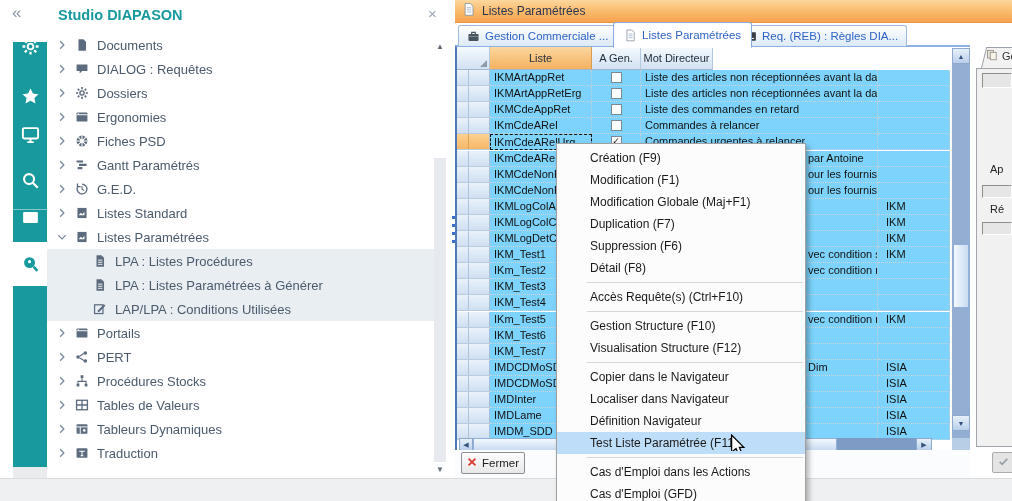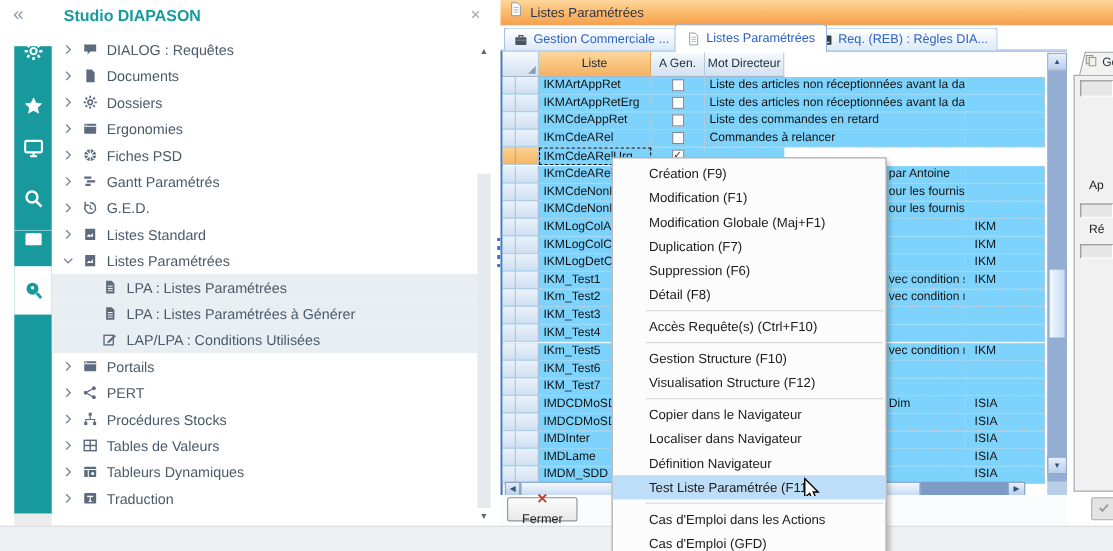--- a/index.html
+++ b/index.html
@@ -81,21 +81,21 @@
     border:1px solid #8FB0DA;box-sizing:border-box;cursor:pointer;}
   .hsb{position:absolute;left:2px;top:391px;height:13px;background:#7E9BC6;}
   .hsb-thumb{position:absolute;top:0;height:13px;background:linear-gradient(#F3F8FE,#C9DCF2);
     border:1px solid #8FB0DA;box-sizing:border-box;cursor:pointer;}
   .sb-corner{position:absolute;background:#B8CDE6;}
 
   
   .foot{left:455px;top:450px;width:515px;height:28px;background:#FBFCFD;}
   .btn-fermer{left:461px;top:452px;width:64px;height:22px;display:flex;align-items:center;justify-content:center;gap:5px;
     background:linear-gradient(#FDFDFD,#E8E8E8);border:1px solid #8A8F94;border-radius:2px;
-    font-size:11.5px;color:#222;cursor:pointer;box-sizing:border-box;flex-direction:column;}
+    font-size:11.5px;color:#222;cursor:pointer;box-sizing:border-box;}
   .btn-fermer svg{width:10px;height:10px;}
   .bottom-strip{left:0;top:478px;width:1012px;height:23px;background:#EEF0F1;border-top:1px solid #D9DCDE;box-sizing:border-box;}
 
   
   .rp-tab{left:981px;top:47px;width:40px;height:21px;background:#F2F2F2;border:1px solid #9CA3AA;border-bottom:none;
     transform:skewX(-14deg);transform-origin:bottom left;box-sizing:border-box;}
   .rp-tab-in{position:absolute;left:986px;top:49px;display:flex;align-items:center;gap:4px;font-size:11px;color:#333;}
   .rp-tab-in svg{width:12px;height:12px;}
   .rp-box{left:976px;top:68px;width:40px;height:379px;background:#F1F1F1;border:1px solid #A0A6AC;box-sizing:border-box;}
   .rp-input{position:absolute;background:#E6E6E6;border:1px solid;border-color:#8E8E8E #fff #fff #8E8E8E;box-sizing:border-box;}
@@ -166,32 +166,32 @@
       <div class="rail-sep" style="top: 201px;"></div>
     </div>
   <div class="abs rail-foot"></div>
 
   <div class="abs tree" id="tree">
       <div class="tree-row">
         <svg viewBox="0 0 16 16" class="tree-chev">
           <path d="M5.5 3l5 5-5 5" fill="none" stroke="currentColor" stroke-width="1.7"></path>
         </svg>
         <svg viewBox="0 0 16 16" class="tree-ico">
+          <path d="M4 1.4h5.6L12.6 4.4v10.2H4z" fill="currentColor"></path>
+        </svg>
+        <span>Documents</span>
+      </div>
+      <div class="tree-row">
+        <svg viewBox="0 0 16 16" class="tree-chev">
+          <path d="M5.5 3l5 5-5 5" fill="none" stroke="currentColor" stroke-width="1.7"></path>
+        </svg>
+        <svg viewBox="0 0 16 16" class="tree-ico">
           <path d="M1.8 2.8h12.4v7.4H8.2l-2.9 2.9v-2.9H1.8z" fill="currentColor"></path>
         </svg>
         <span>DIALOG : Requêtes</span>
-      </div>
-      <div class="tree-row">
-        <svg viewBox="0 0 16 16" class="tree-chev">
-          <path d="M5.5 3l5 5-5 5" fill="none" stroke="currentColor" stroke-width="1.7"></path>
-        </svg>
-        <svg viewBox="0 0 16 16" class="tree-ico">
-          <path d="M4 1.4h5.6L12.6 4.4v10.2H4z" fill="currentColor"></path>
-        </svg>
-        <span>Documents</span>
       </div>
       <div class="tree-row">
         <svg viewBox="0 0 16 16" class="tree-chev">
           <path d="M5.5 3l5 5-5 5" fill="none" stroke="currentColor" stroke-width="1.7"></path>
         </svg>
         <svg viewBox="0 0 16 16" class="tree-ico">
           <circle cx="8" cy="8" r="2.4" fill="none" stroke="currentColor" stroke-width="1.6"></circle>
           <g stroke="currentColor" stroke-width="1.9">
             <path d="M8 1.2v2.4M8 12.4v2.4M1.2 8h2.4M12.4 8h2.4M3.2 3.2l1.7 1.7M11.1 11.1l1.7 1.7M12.8 3.2l-1.7 1.7M4.9 11.1l-1.7 1.7"></path>
           </g>
@@ -259,21 +259,21 @@
           <path d="M4.6 10l2.2-2.3 1.6 1.6 2.4-2.7v3.9H4.6z" fill="#fff"></path>
         </svg>
         <span>Listes Paramétrées</span>
       </div>
       <div class="tree-row group">
         <span class="tree-ind"></span>
         <svg viewBox="0 0 16 16" class="tree-ico">
           <path d="M4 1.4h5.6L12.6 4.4v10.2H4z" fill="currentColor"></path>
           <path d="M5.8 7h5M5.8 9.4h5M5.8 11.8h5" stroke="#fff" stroke-width="1"></path>
         </svg>
-        <span>LPA : Listes Paramétrées</span>
+        <span>LPA : Listes Procédures</span>
       </div>
       <div class="tree-row group">
         <span class="tree-ind"></span>
         <svg viewBox="0 0 16 16" class="tree-ico">
           <path d="M4 1.4h5.6L12.6 4.4v10.2H4z" fill="currentColor"></path>
           <path d="M5.8 7h5M5.8 9.4h5M5.8 11.8h5" stroke="#fff" stroke-width="1"></path>
         </svg>
         <span>LPA : Listes Paramétrées à Générer</span>
       </div>
       <div class="tree-row group">
@@ -435,20 +435,21 @@
           </div>
           <div class="tc des" style="width: 237px; height: 16.1px;">Commandes à relancer</div>
           <div class="tc mot" style="width: 72px; height: 16.1px; padding-left: 8px;"></div>
         </div>
         <div class="t-row sel" style="top: 87.4px; height: 16.1px;">
           <div class="tc rowhead" style="width: 33px; height: 16.1px;"></div>
           <div class="tc liste" style="width: 102px; height: 16.1px;">IKmCdeARelUrg</div>
           <div class="tc gen" style="width: 49px; height: 16.1px;">
             <div class="cbx">✓</div>
           </div>
+          <div class="tc des" style="width: 237px; height: 16.1px;">Commandes urgentes à relancer</div>
           <div class="tc mot" style="width: 72px; height: 16.1px; padding-left: 8px;"></div>
         </div>
         <div class="t-row" style="top: 103.5px; height: 16.1px;">
           <div class="tc rowhead" style="width: 33px; height: 16.1px;"></div>
           <div class="tc liste" style="width: 102px; height: 16.1px;">IKmCdeARel</div>
           <div class="tc gen" style="width: 49px; height: 16.1px;">
             <div class="cbx"></div>
           </div>
           <div class="tc des frag" style="width: 237px; height: 16.1px;">par Antoine</div>
           <div class="tc mot" style="width: 72px; height: 16.1px; padding-left: 8px;"></div>

